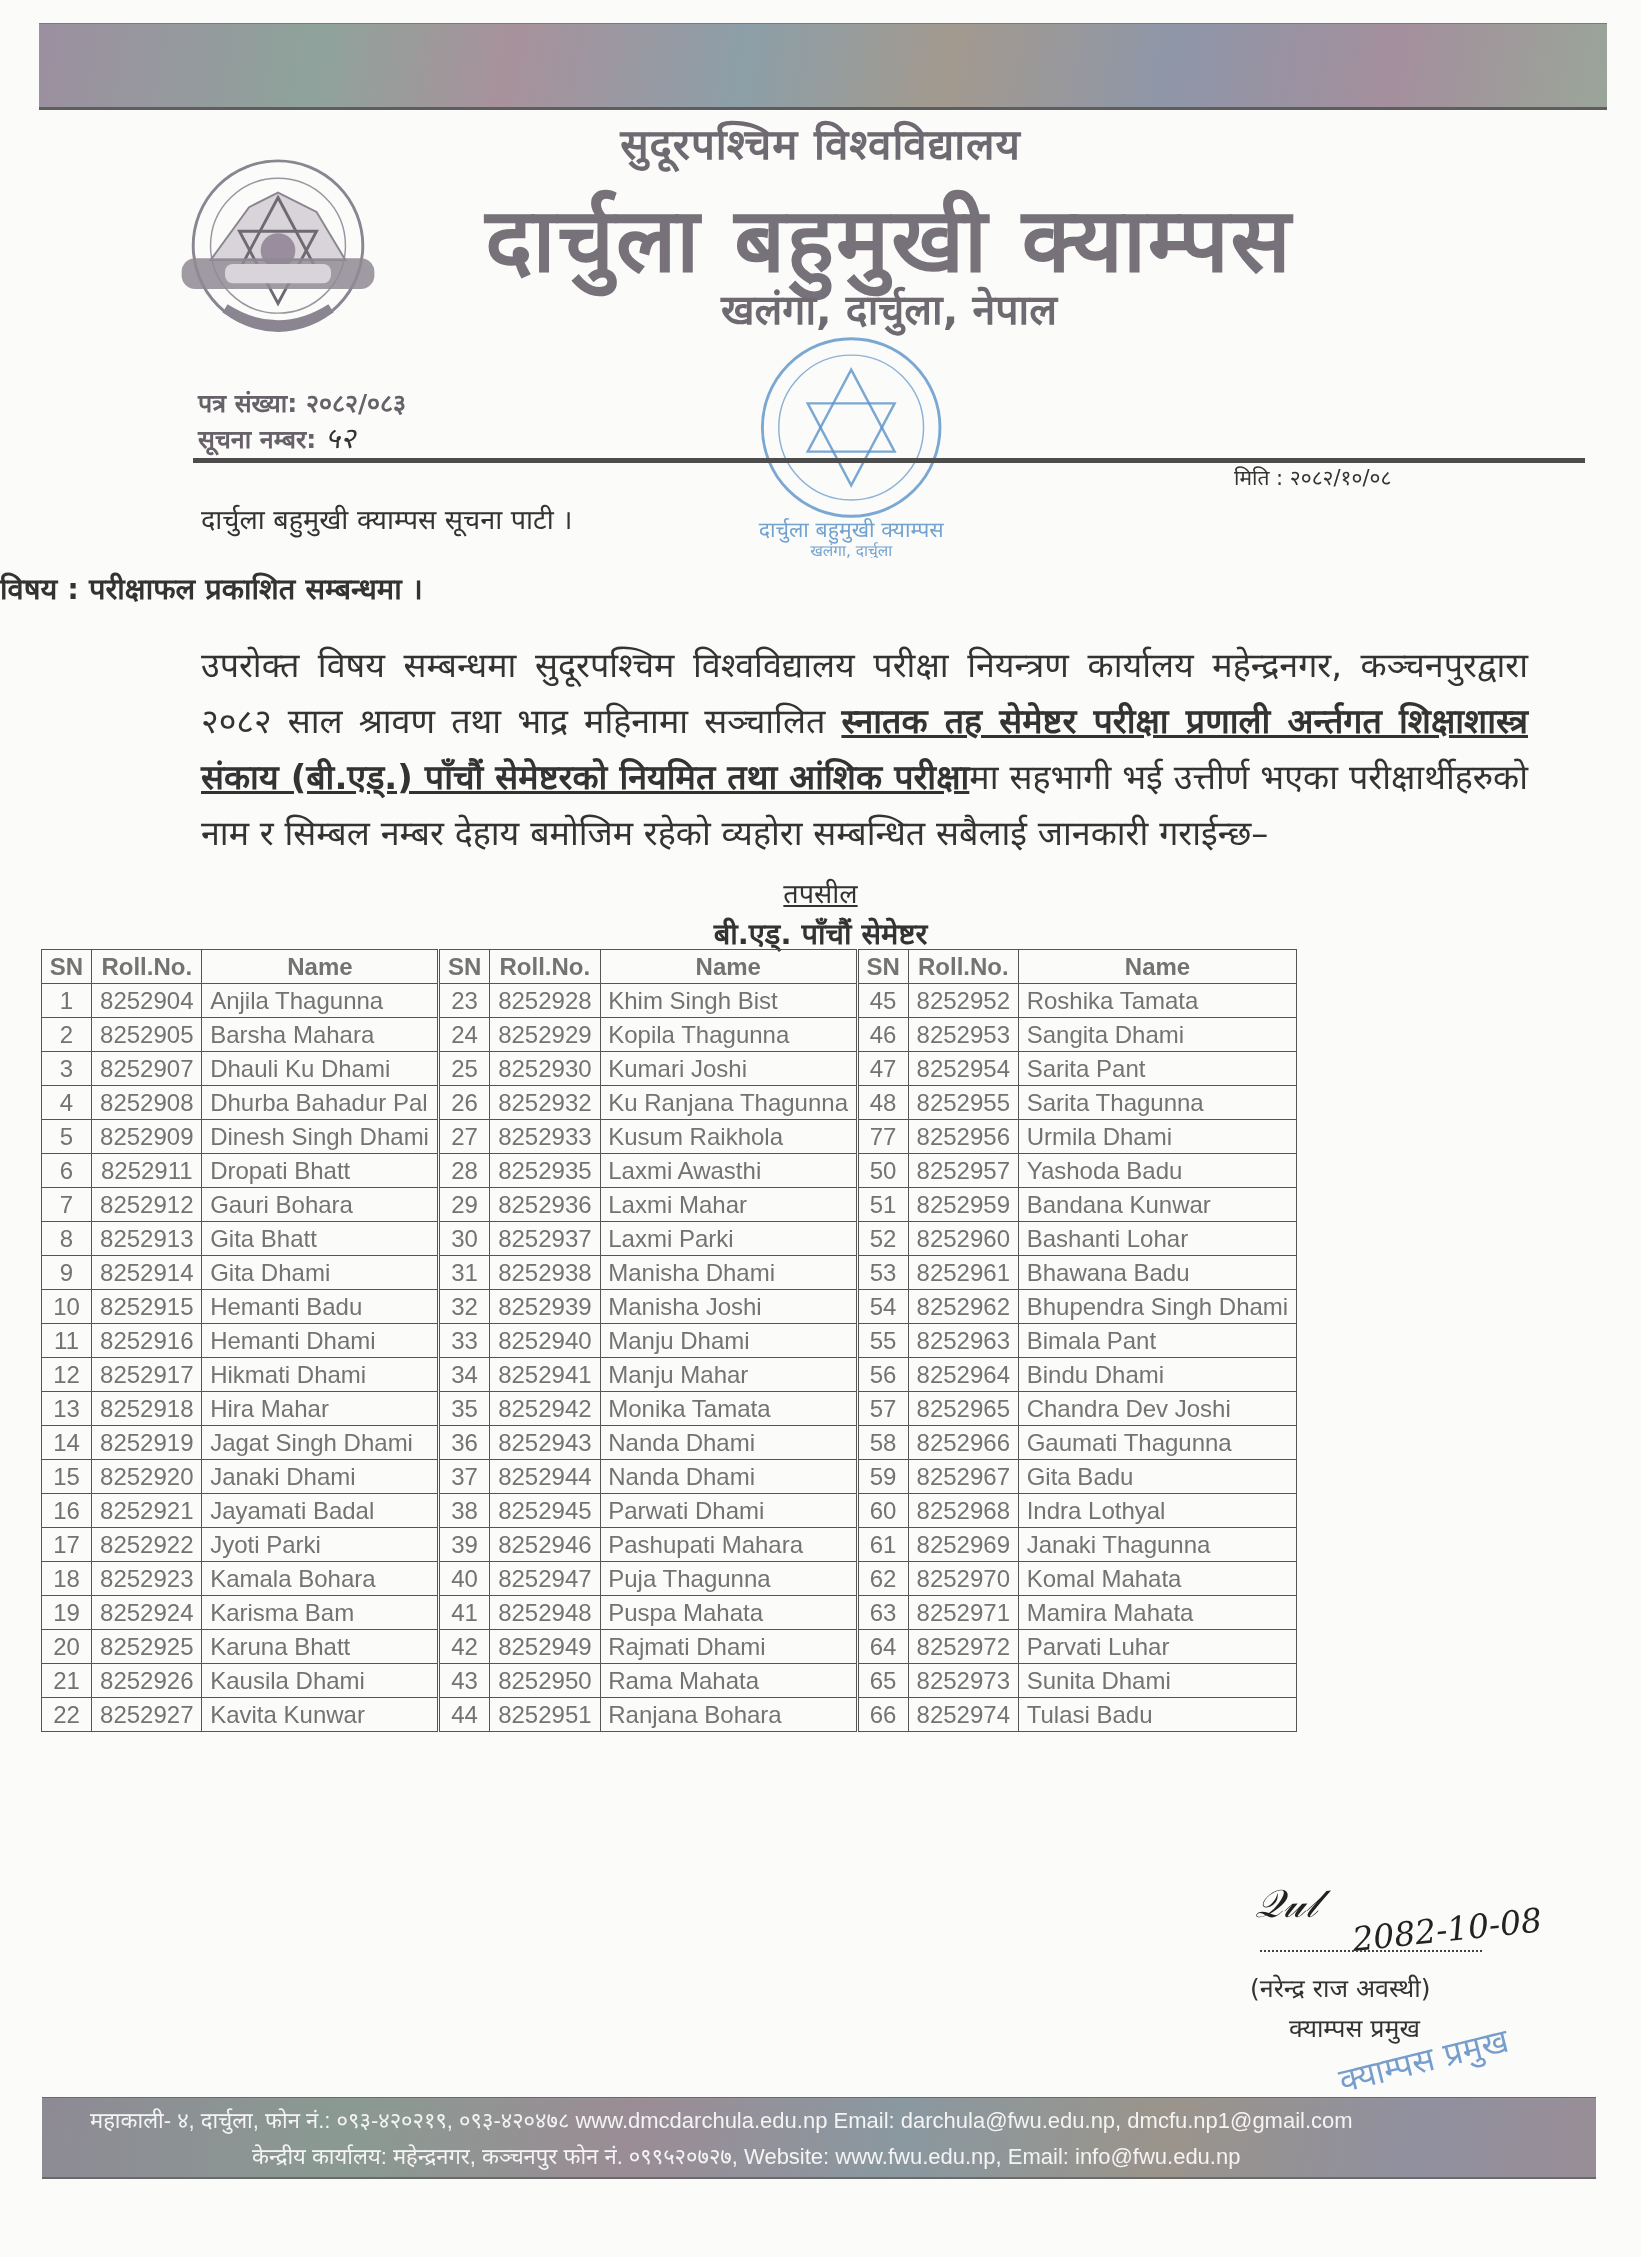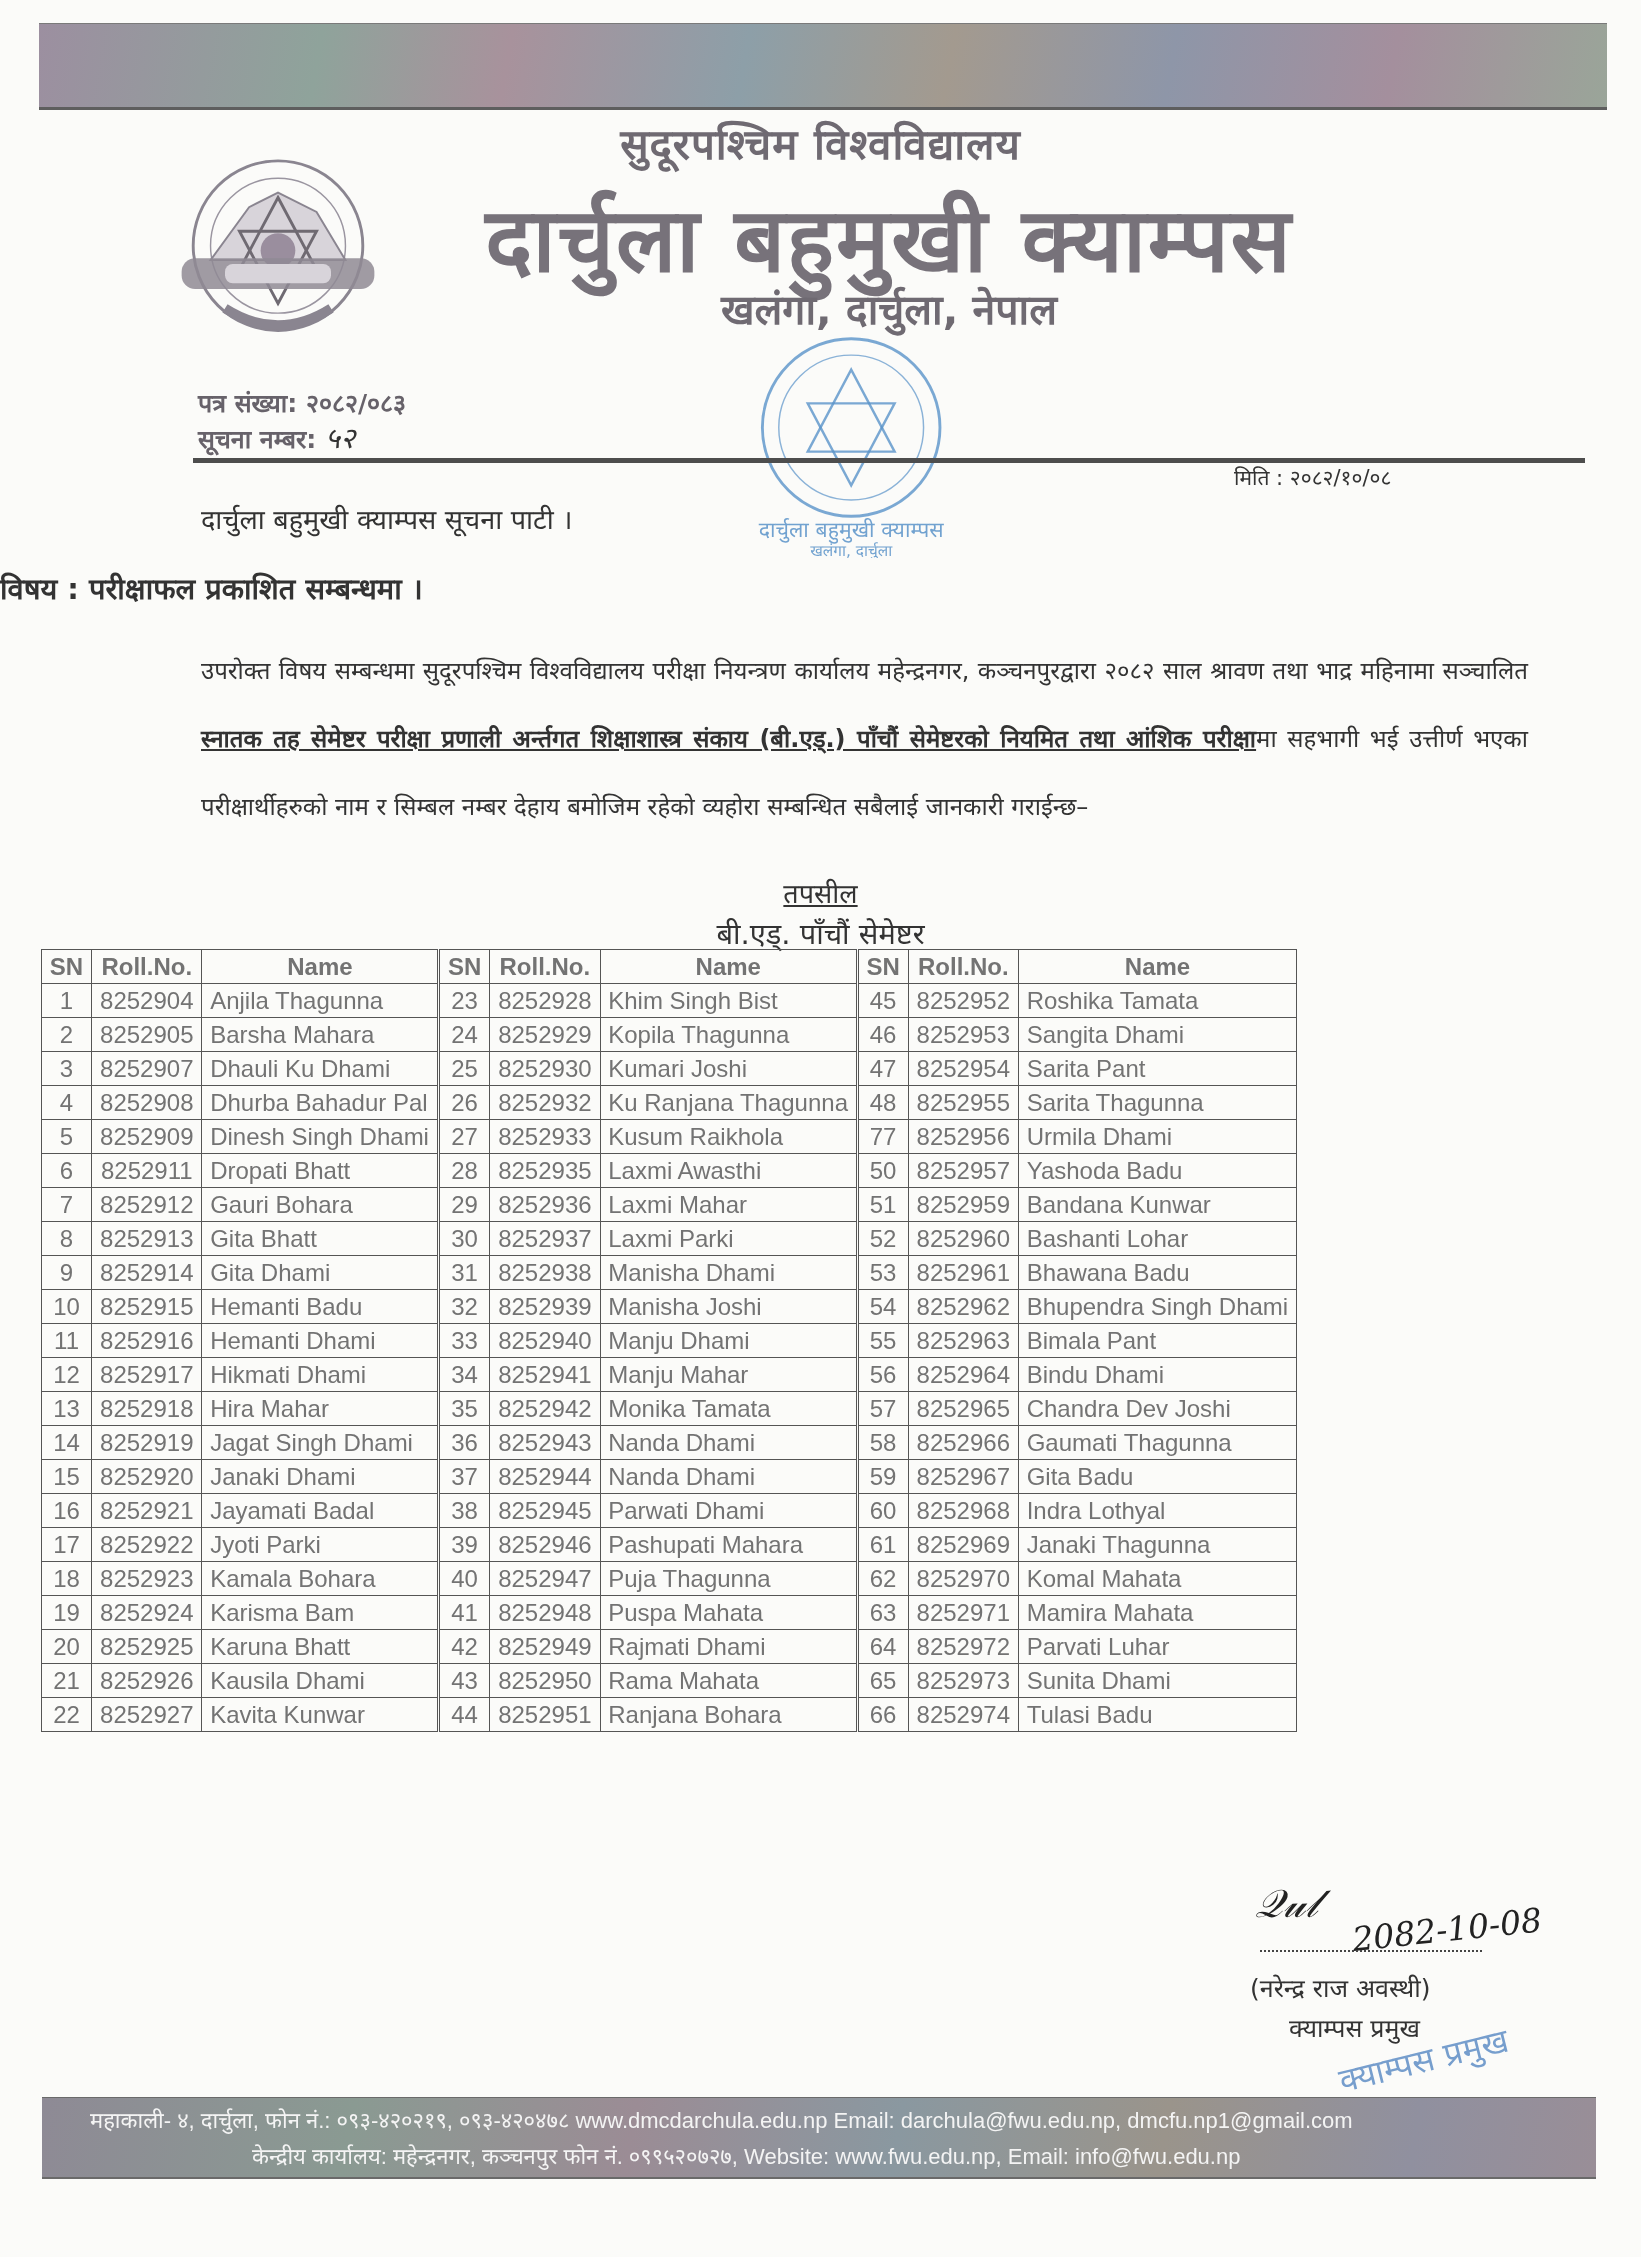--- a/index.html
+++ b/index.html
@@ -44,30 +44,30 @@
     position: absolute; left: 1234px; top: 463px; font-size: 21px; color: #333;
   }
   .to-line {
     position: absolute; left: 201px; top: 500px; font-size: 27px; color: #333;
   }
   .subject {
     position: absolute; left: 0; width: 1641px; top: 568px; text-align: left;
     font-size: 29px; font-weight: bold; color: #333;
   }
   .body-text {
-    position: absolute; left: 201px; width: 1327px; top: 637px; font-size: 24px; color: #333;
-    line-height: 68px; text-align: justify;
+    position: absolute; left: 201px; width: 1327px; top: 637px; font-size: 34px; color: #333;
+    line-height: 56px; text-align: justify;
   }
   .body-text .ul { text-decoration: underline; font-weight: bold; }
   .tapsil {
     position: absolute; left: 0; width: 1641px; top: 874px; text-align: center; font-size: 27px; color: #333;
   }
   .tapsil span { text-decoration: underline; }
   .sem-title {
-    position: absolute; left: 0; width: 1641px; top: 913px; text-align: center; font-size: 29px; font-weight: normal; color: #333;
+    position: absolute; left: 0; width: 1641px; top: 913px; text-align: center; font-size: 29px; font-weight: bold; color: #333;
   }
   table.results {
     position: absolute; left: 41px; top: 949px; width: 1256px;
     border-collapse: collapse; font-family: "Liberation Sans", sans-serif; font-size: 24px; color: #737373;
   }
   table.results td, table.results th {
     border: 1.9px solid #555; height: 33px; padding: 0 7.7px; white-space: nowrap;
   }
   table.results th { font-weight: bold; text-align: center; }
   table.results td.sn, table.results td.roll { text-align: center; }

